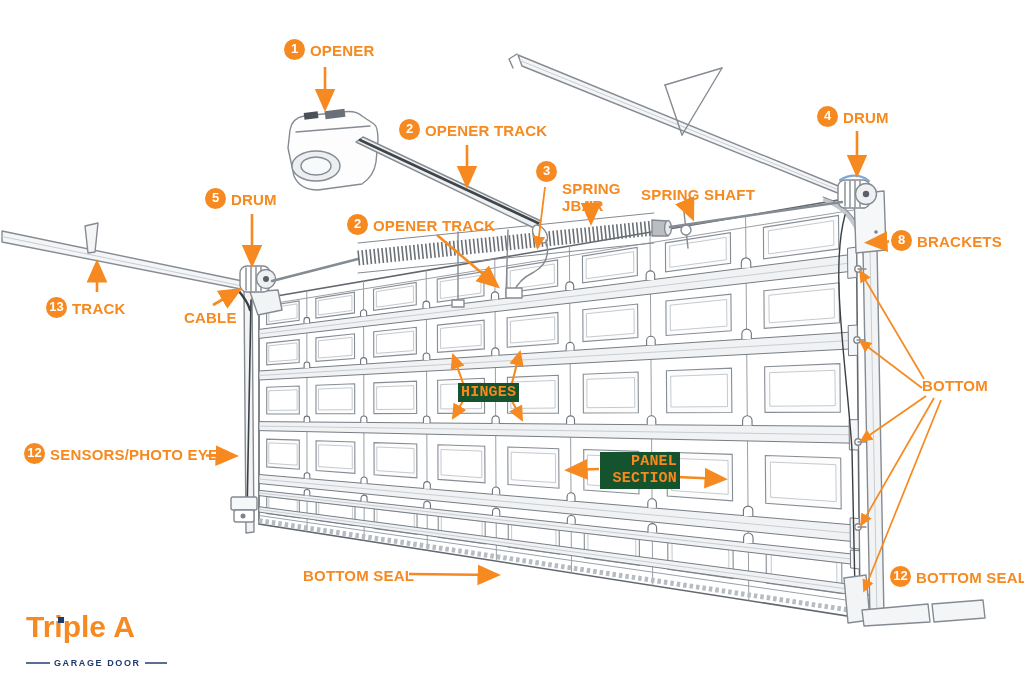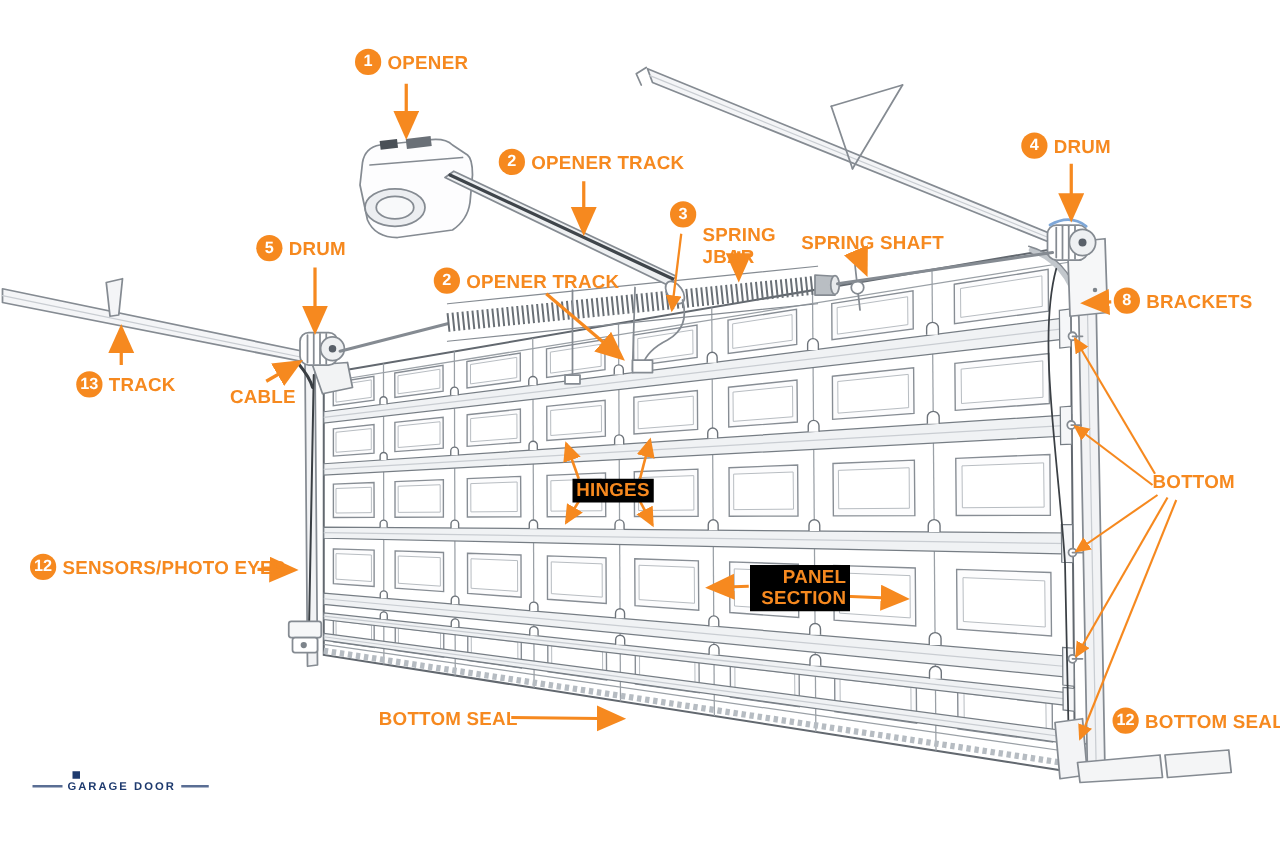--- a/index.html
+++ b/index.html
@@ -19,21 +19,21 @@
     white-space:nowrap;z-index:5;line-height:1.15;
   }
   .badge{
     width:21px;height:21px;border-radius:50%;background:var(--accent);color:#fff;
     font-size:13px;font-weight:bold;display:flex;align-items:center;justify-content:center;
     flex:0 0 auto;letter-spacing:0;
   }
   .txt{padding-top:3px;}
   .wrap{white-space:normal;}
   .w60{width:62px;margin-top:28px;}
-  .boxed{background:#000000;padding:1px 3px;}
+  .boxed{background:#14532d;padding:1px 3px;font-family:Liberation Mono, monospace;}
   .centered{text-align:right;}
   #label-spring-jbar .badge{margin-top:12px;}
   #label-panel-section{width:80px;justify-content:center;}
   
   #logo{position:absolute;left:26px;top:610px;z-index:5;}
   #logo-name{font-size:30px;font-weight:bold;color:var(--accent);letter-spacing:0px;}
   #logo-idot{position:absolute;left:32px;top:7px;width:6px;height:6px;background:var(--navy);}
   #logo-tagline-row{display:flex;align-items:center;gap:4px;margin-top:14px;}
   .tl-line{height:2px;background:#5a6e94;flex:0 0 auto;}
   .tl-a{width:24px;} .tl-b{width:22px;}
@@ -369,21 +369,21 @@
   <div class="label" style="left:891px;top:230px">
     <span class="badge">8</span>
     <span class="txt">BRACKETS</span>
   </div>
 
   <div class="label" style="left:205px;top:188px">
     <span class="badge">5</span>
     <span class="txt">DRUM</span>
   </div>
 
-  <div class="label" style="left:61px;top:297px">
+  <div class="label" style="left:46px;top:297px">
     <span class="badge">13</span>
     <span class="txt">TRACK</span>
   </div>
 
   <div class="label" style="left:184px;top:306px">
     <span class="txt">CABLE</span>
   </div>
 
   <div class="label" style="left:347px;top:214px">
     <span class="badge">2</span>
@@ -410,20 +410,21 @@
   <div class="label" style="left:922px;top:374px">
     <span class="txt">BOTTOM</span>
   </div>
 
   <div class="label" style="left:890px;top:566px">
     <span class="badge">12</span>
     <span class="txt">BOTTOM SEAL</span>
   </div>
 
   <div id="logo">
+    <div id="logo-name">Triple A</div>
     <div id="logo-idot"></div>
     <div id="logo-tagline-row">
       <span class="tl-line tl-a"></span>
       <span id="logo-tagline">GARAGE DOOR</span>
       <span class="tl-line tl-b"></span>
     </div>
   </div>
 
 </div>
 

